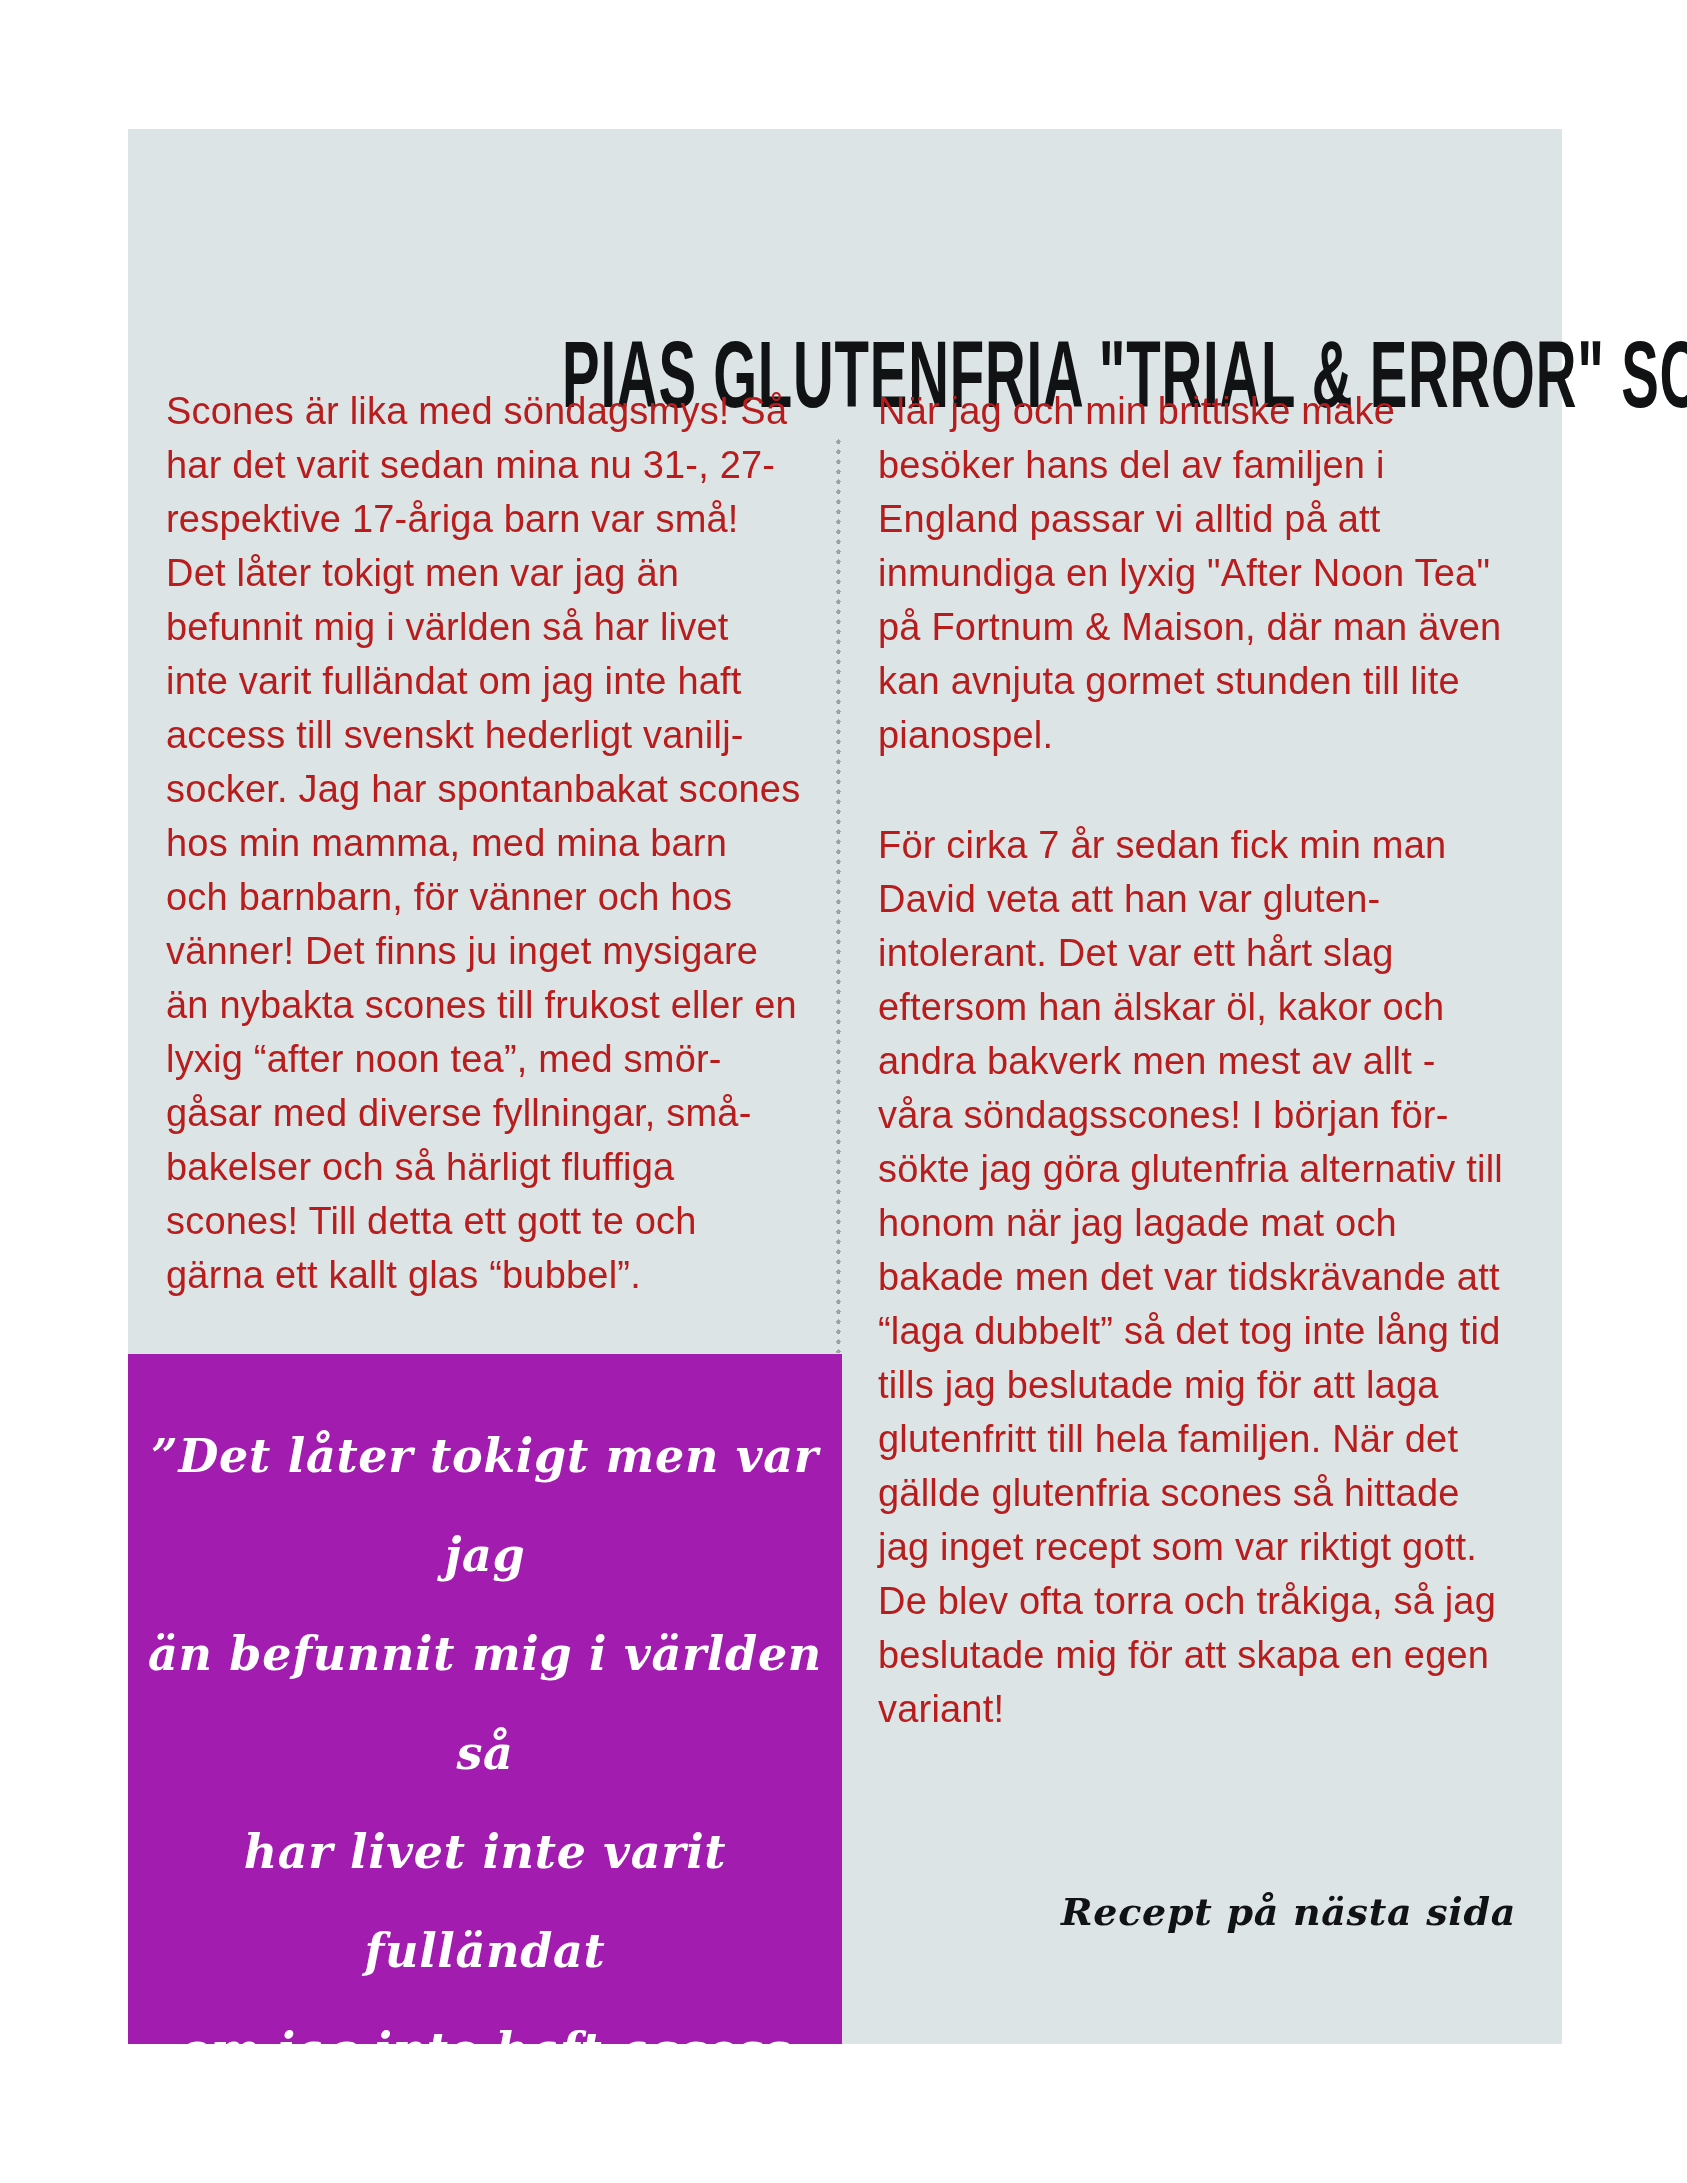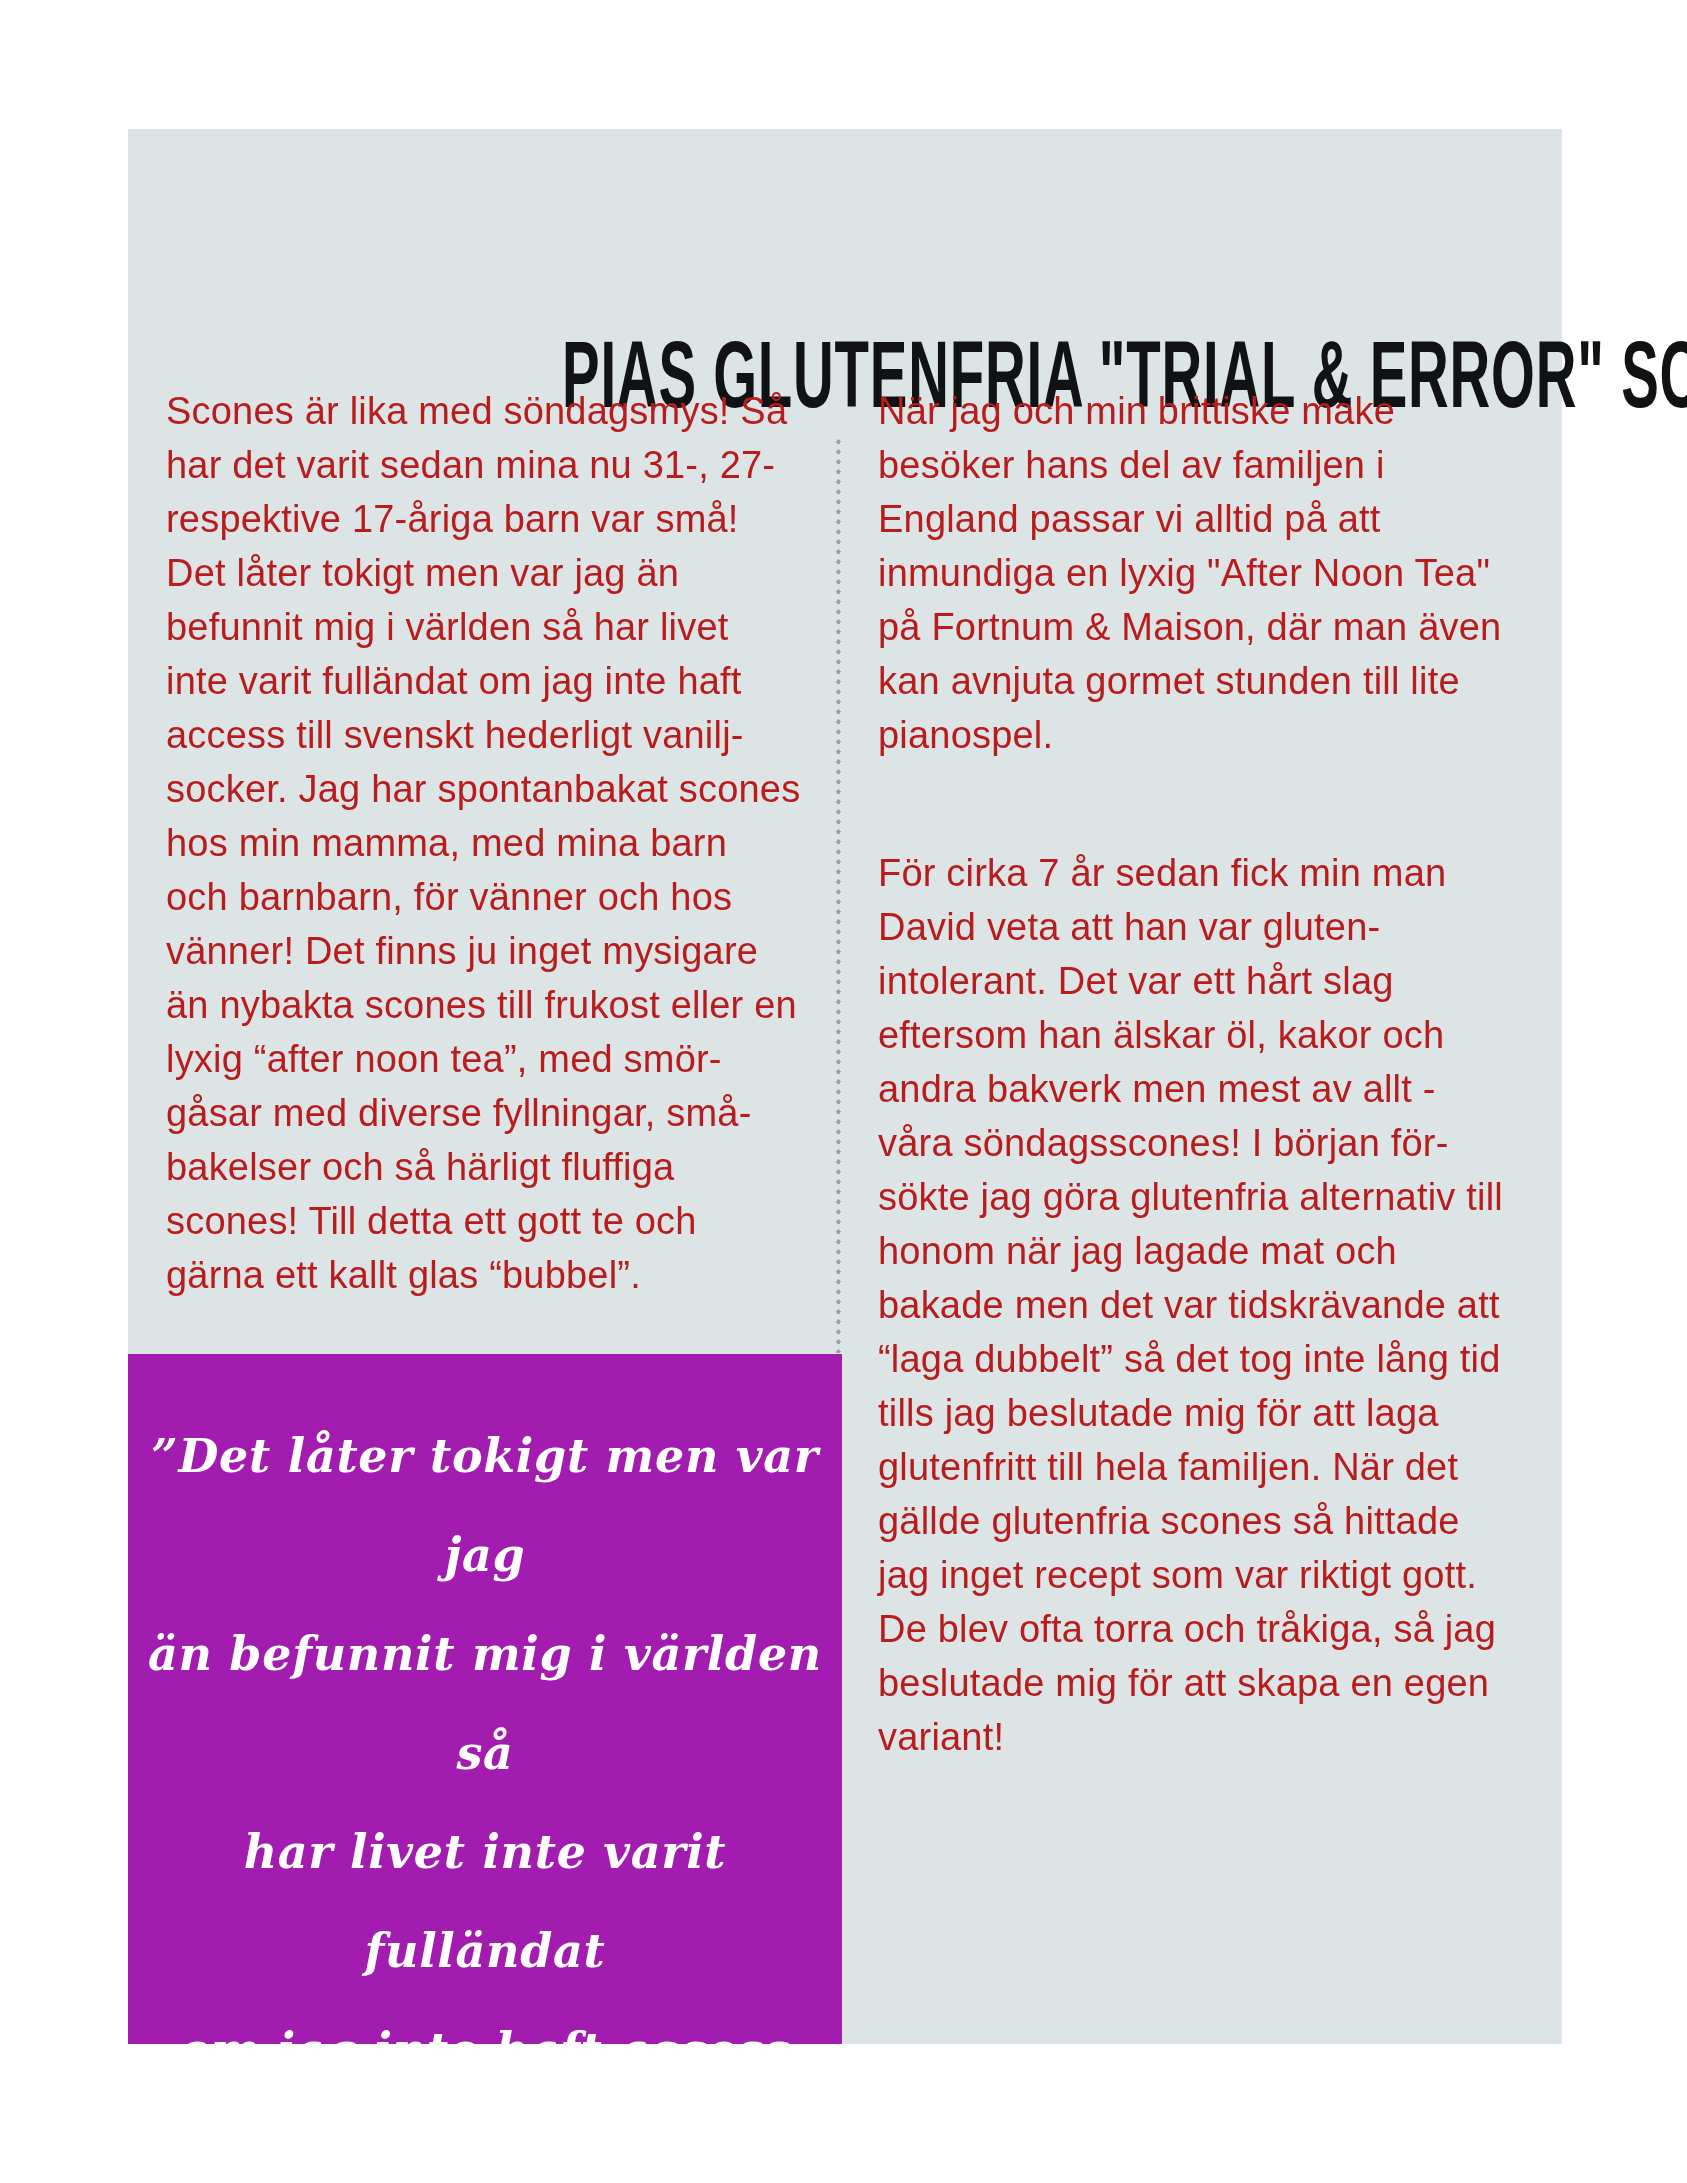--- a/index.html
+++ b/index.html
@@ -50,21 +50,21 @@
   }
   .para {
     margin: 0;
     white-space: pre-line;
     font-size: 38px;
     line-height: 54px;
     font-weight: 300;
     color: #b91c1c;
     letter-spacing: 0.2px;
   }
-  .para + .para { margin-top: 84px; }
+  .para + .para { margin-top: 56px; }
   .col-left  { left: 38px;  width: 678px; }
   .col-right { left: 750px; width: 708px; }
   .divider {
     position: absolute;
     left: 708px;
     top: 308px;
     width: 5.3px;
     height: 916px;
     background-image: radial-gradient(circle 2.3px at 2.6px 4.6px, #9fa1a2 97%, rgba(0,0,0,0) 100%);
     background-size: 5.3px 10px;
@@ -165,16 +165,17 @@
 
     <div class="quote-box">
       <div class="quote-text script">”Det låter tokigt men var jag
 än befunnit mig i världen så
 har livet inte varit fulländat
 om jag inte haft access till
 svenskt hederligt
 vaniljsocker. ”</div>
     </div>
 
+    <div class="footer-note script">Recept på nästa sida</div>
 
   </div>
 </div>
 
 
 </body></html>

